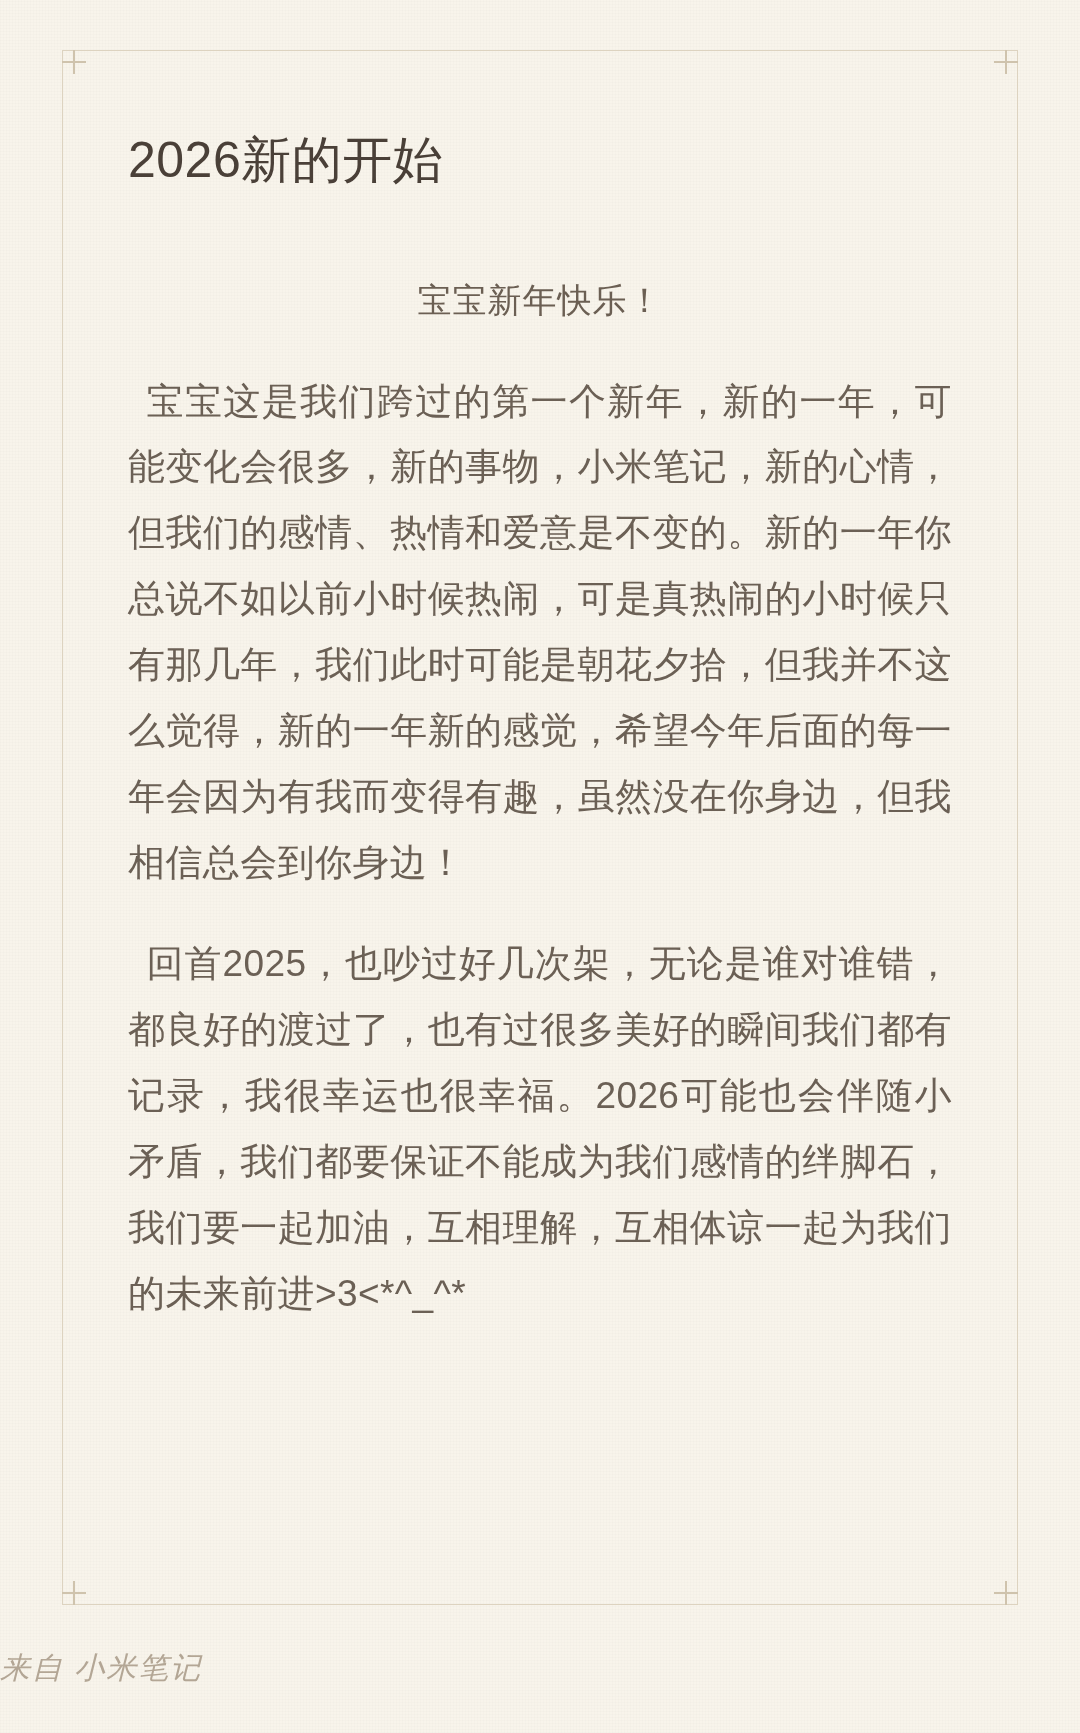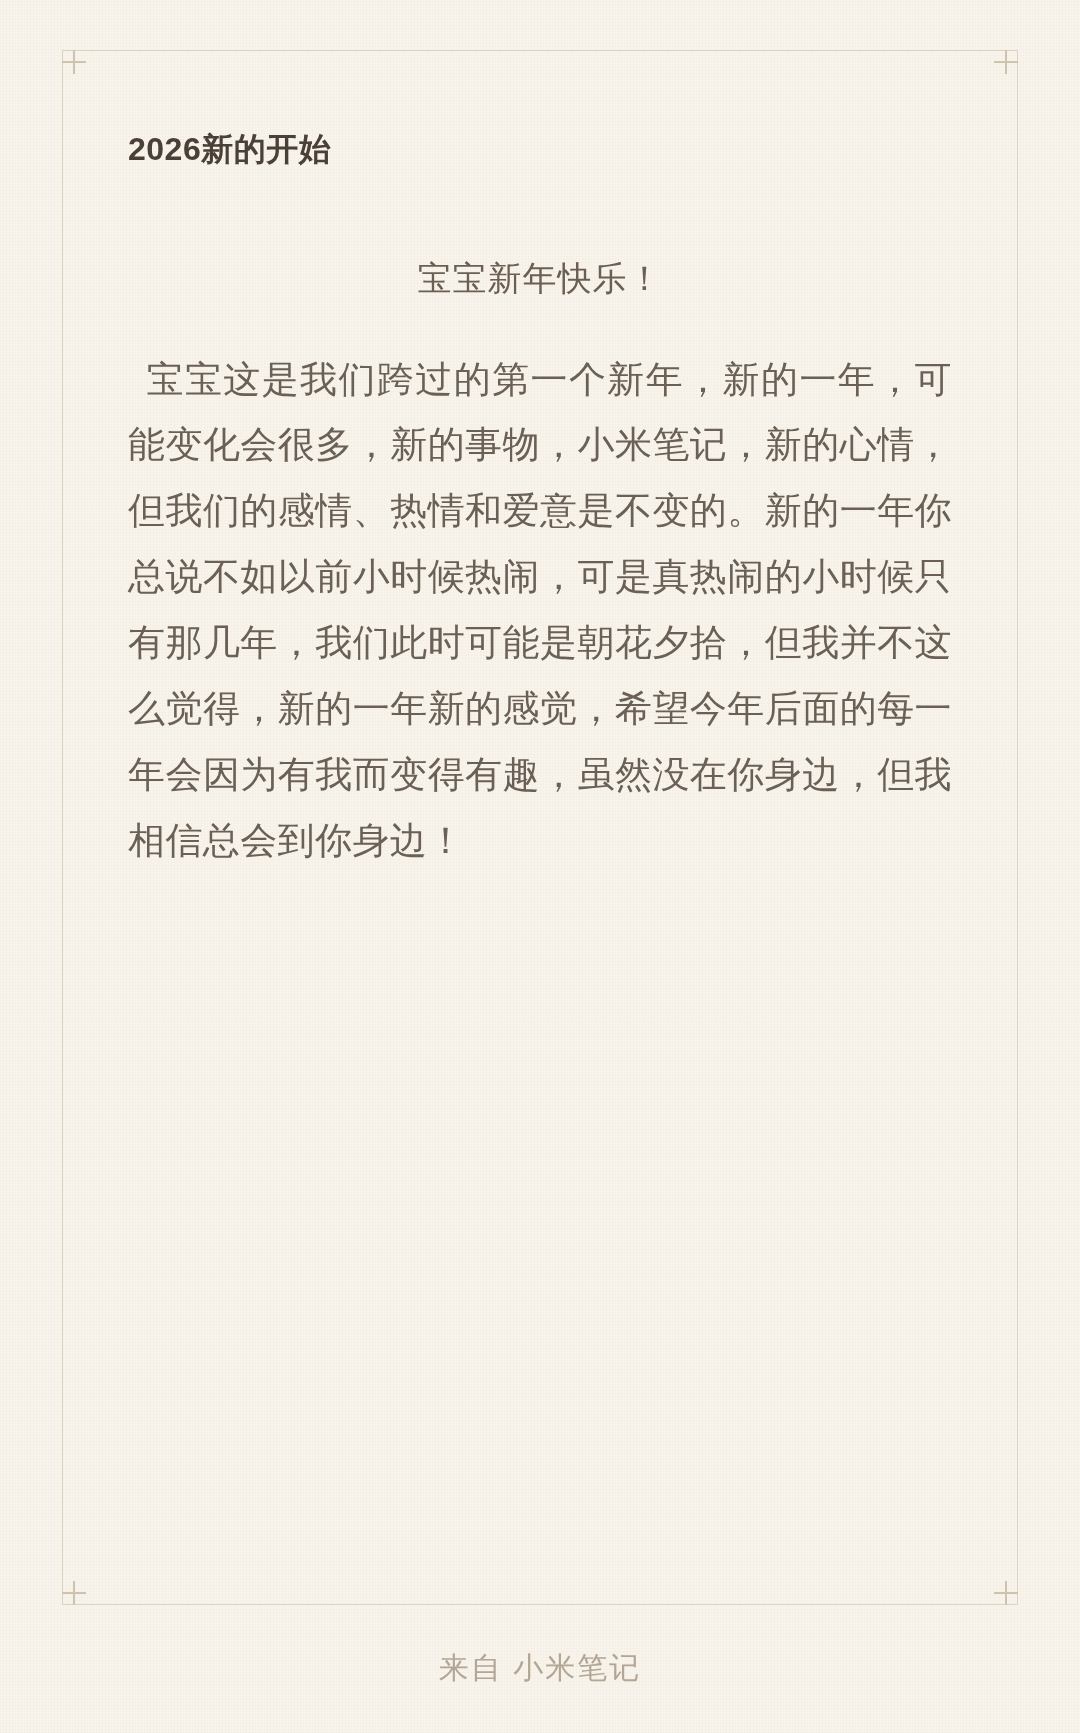--- a/index.html
+++ b/index.html
@@ -73,23 +73,23 @@
 
   
   .content {
     position: absolute;
     left: 128px;
     top: 130px;
     width: 824px;
   }
 
   .note-title {
-    font-size: 32px;
+    font-size: 50px;
     line-height: 1.22;
-    font-weight: 700;
+    font-weight: 400;
     color: #4a4038;
     letter-spacing: 0.5px;
     margin: 0 0 86px 0;
   }
 
   .note-subtitle {
     font-size: 34px;
     line-height: 1.4;
     color: #6b5f53;
     text-align: center;
@@ -112,24 +112,25 @@
   .note-paragraph:last-child {
     margin-bottom: 0;
   }
 
   
   .note-footer {
     position: absolute;
     left: 0;
     right: 0;
     bottom: 44px;
-    text-align: center;
+    text-align: left;
     font-size: 30px;
     color: #b3a695;
     letter-spacing: 2px;
+    font-style: italic;
   }
 </style>
 </head>
 <body>
 
 <div class="note-card">
 
   <div class="paper-texture"></div>
 
   <div class="frame">
@@ -148,17 +149,18 @@
     <span class="corner br">
       <i class="h"></i>
         <i class="v"></i>
     </span>
   </div>
 
   <div class="content">
     <h1 class="note-title">2026新的开始</h1>
     <p class="note-subtitle">宝宝新年快乐！</p>
     <p class="note-paragraph indent">宝宝这是我们跨过的第一个新年，新的一年，可能变化会很多，新的事物，小米笔记，新的心情，但我们的感情、热情和爱意是不变的。新的一年你总说不如以前小时候热闹，可是真热闹的小时候只有那几年，我们此时可能是朝花夕拾，但我并不这么觉得，新的一年新的感觉，希望今年后面的每一年会因为有我而变得有趣，虽然没在你身边，但我相信总会到你身边！</p>
+    <p class="note-paragraph indent">回首2025，也吵过好几次架，无论是谁对谁错，都良好的渡过了，也有过很多美好的瞬间我们都有记录，我很幸运也很幸福。2026可能也会伴随小矛盾，我们都要保证不能成为我们感情的绊脚石，我们要一起加油，互相理解，互相体谅一起为我们的未来前进&gt;3&lt;*^_^*</p>
   </div>
 
   <div class="note-footer">来自 小米笔记</div>
 
 </div>
 
 </body></html>

